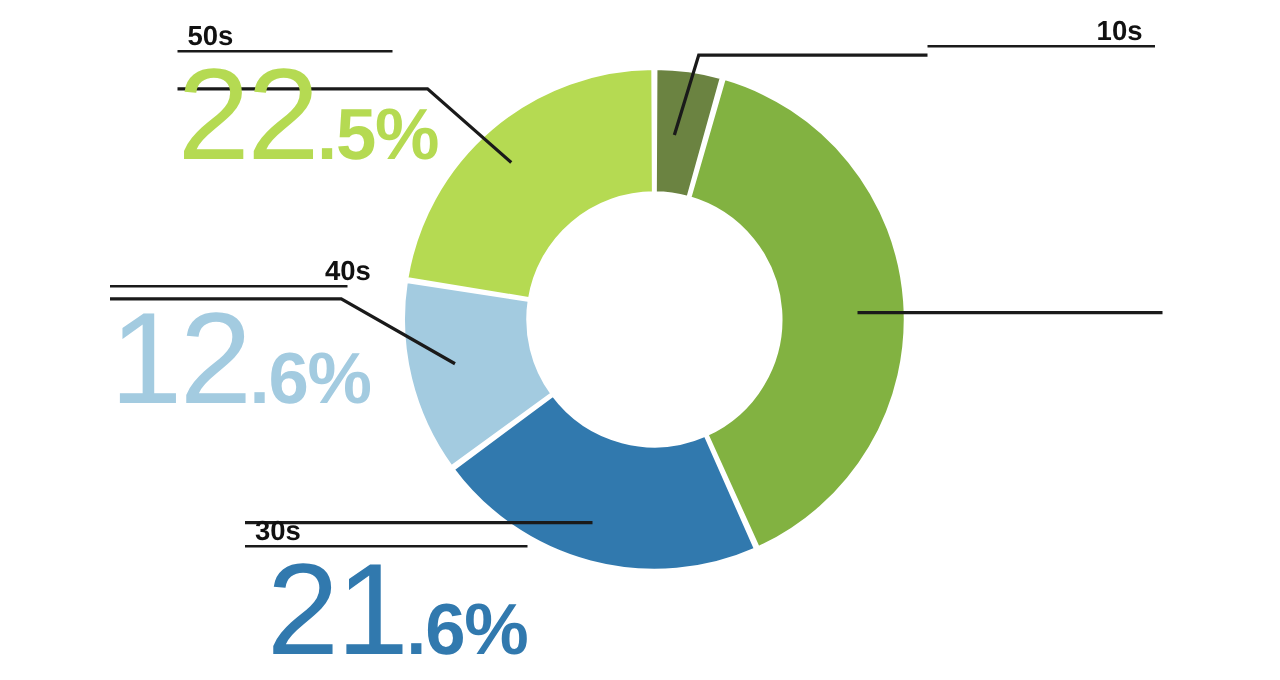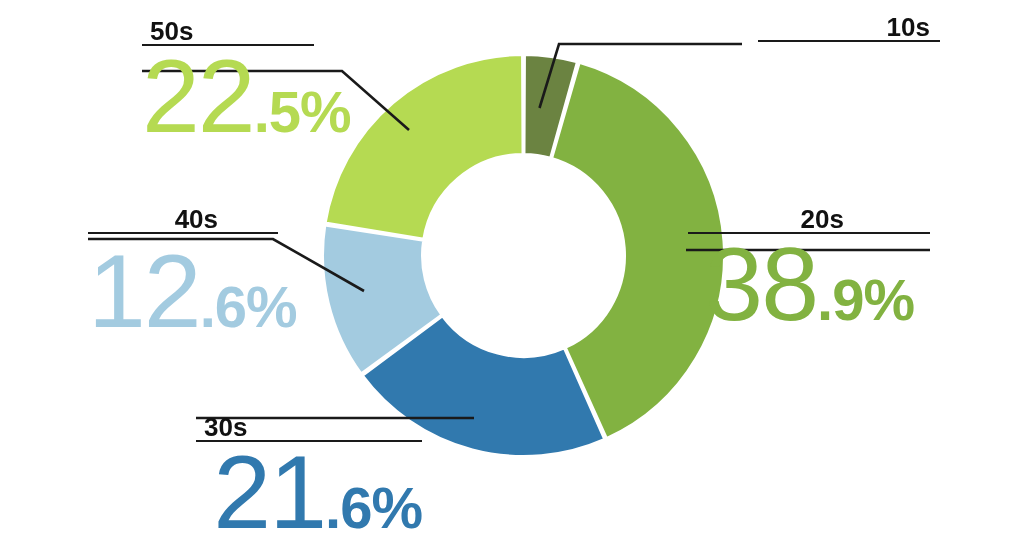--- a/index.html
+++ b/index.html
@@ -32,21 +32,21 @@
     position: absolute;
     white-space: nowrap;
   }
   .callout .cat-row {
     display: block;
     position: relative;
   }
   .cat-label {
     font-family: "Liberation Sans", sans-serif;
     font-weight: bold;
-    font-size: 26px;
+    font-size: 22px;
     color: #111111;
     line-height: 1.0;
     display: block;
   }
   .underline {
     display: block;
     height: 0;
     border-bottom: 2.5px solid #1a1a1a;
   }
   .value-row {
@@ -62,37 +62,37 @@
     line-height: 0.9;
   }
   .val-frac {
     font-family: "Liberation Sans", sans-serif;
     font-weight: bold;
     font-size: 58px;
     letter-spacing: -1px;
     line-height: 0.9;
   }
   
-  #callout-10s { left: 758px; top: 14px; text-align: right; }
+  #callout-10s { left: 742px; top: 14px; text-align: right; }
   #callout-10s .cat-label { text-align: right; padding-right: 10px; }
   #callout-10s .underline { width: 182px; margin-left: 0px; }
   #callout-10s .value-row { text-align: right; padding-right: 6px; }
 
   #callout-20s { left: 688px; top: 206px; text-align: right; }
   #callout-20s .cat-label { text-align: right; padding-right: 86px; }
   #callout-20s .underline { width: 242px; }
   #callout-20s .value-row { text-align: right; padding-right: 16px; }
 
   #callout-30s { left: 196px; top: 374px; text-align: left; margin-top: 40px; }
   #callout-30s .cat-label { text-align: left; padding-left: 8px; }
   #callout-30s .underline { width: 226px; }
   #callout-30s .value-row { text-align: right; padding-left: 0px; }
 
   #callout-40s { left: 88px; top: 206px; text-align: left; }
-  #callout-40s .cat-label { text-align: center; padding-left: 8px; }
+  #callout-40s .cat-label { text-align: right; padding-left: 8px; }
   #callout-40s .underline { width: 190px; }
   #callout-40s .value-row { text-align: left; padding-left: 0px; margin-top: 11px; }
 
   #callout-50s { left: 142px; top: 18px; text-align: left; }
   #callout-50s .cat-label { text-align: left; padding-left: 8px; }
   #callout-50s .underline { width: 172px; }
   #callout-50s .value-row { text-align: left; padding-left: 0px; }
 </style>
 </head>
 <body>
@@ -127,29 +127,20 @@
     </g>
   </svg>
 
   <div class="callout" id="callout-10s">
     <span class="cat-row">
       <span class="cat-label">10s</span>
       <span class="underline"></span>
     </span>
   </div>
 
-  <div class="callout" id="callout-20s">
-    <span class="cat-row">
-      <span class="cat-label">20s</span>
-      <span class="underline"></span>
-    </span>
-    <span class="value-row">
-      <span class="val-int" style="color:#82B241">38</span><span class="val-frac" style="color:#82B241">.9%</span>
-    </span>
-  </div>
 
   <div class="callout" id="callout-30s">
     <span class="cat-row">
       <span class="cat-label">30s</span>
       <span class="underline"></span>
     </span>
     <span class="value-row">
       <span class="val-int" style="color:#3179AE">21</span><span class="val-frac" style="color:#3179AE">.6%</span>
     </span>
   </div>

